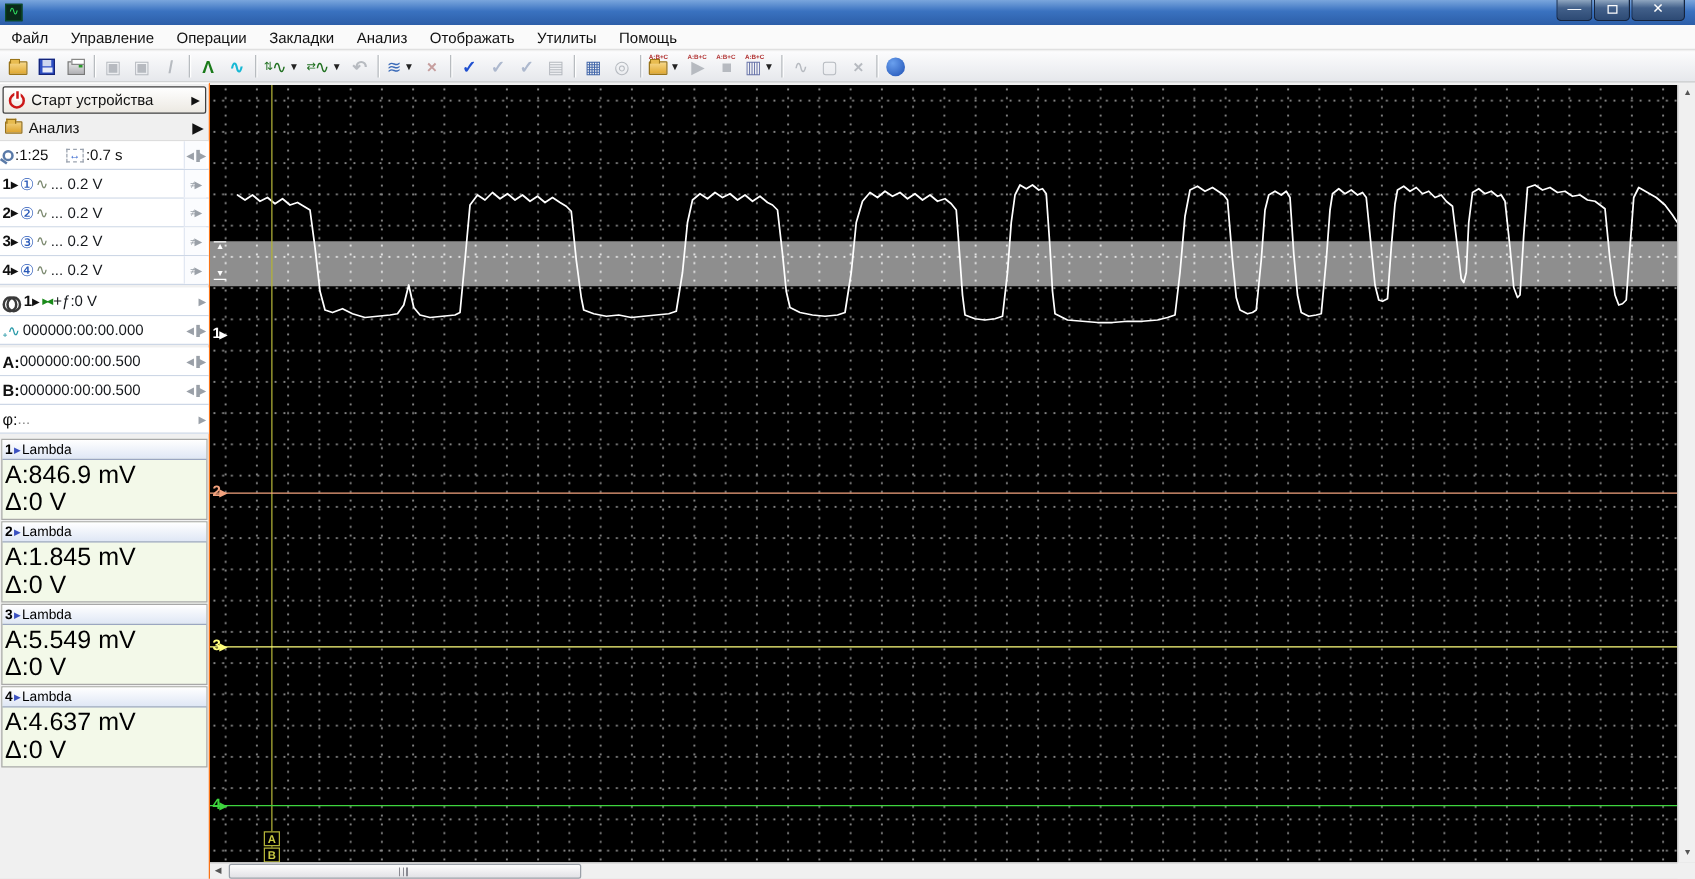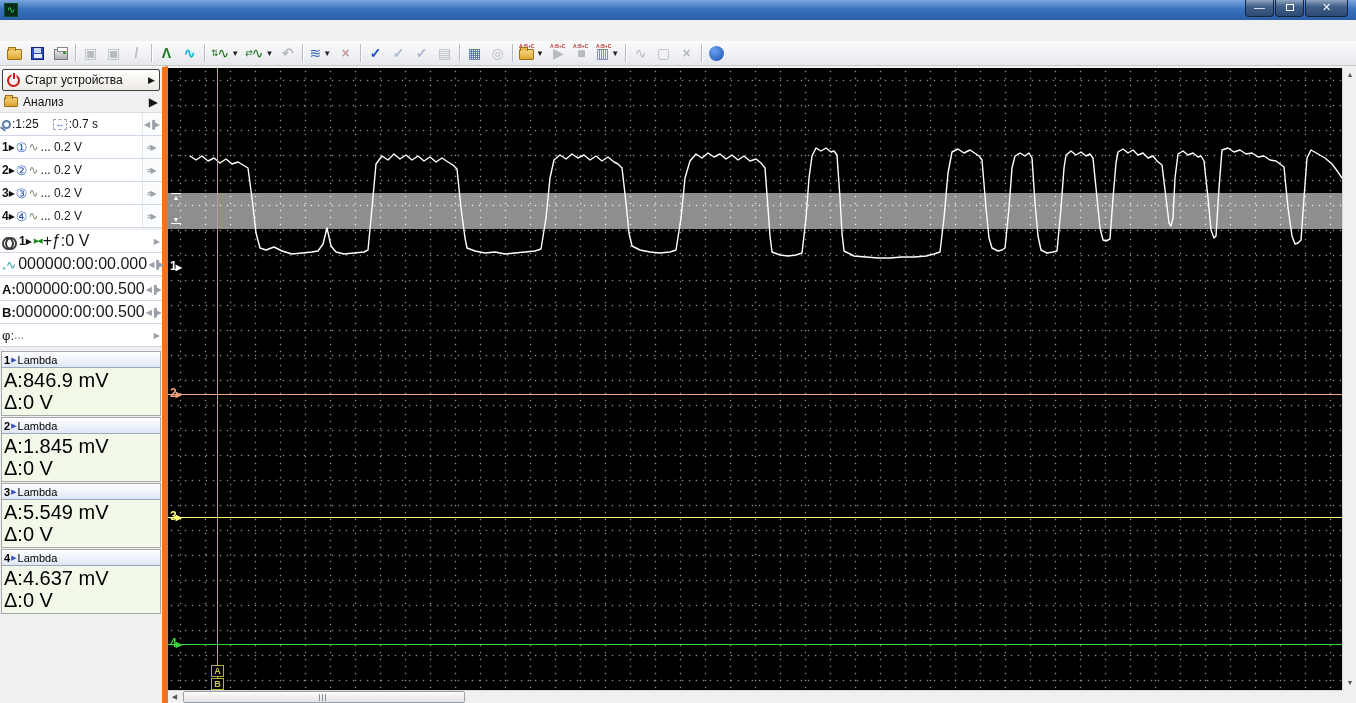--- a/index.html
+++ b/index.html
@@ -48,21 +48,21 @@
   .icon-printer{width:14px;height:11px;background:linear-gradient(#e8e8e8,#b0b0b4);border:1px solid #787878;
     position:relative;margin-top:3px;}
   .icon-printer:before{content:"";position:absolute;left:2px;top:-3px;width:9px;height:3px;background:#fff;border:1px solid #888;}
   .icon-printer:after{content:"";position:absolute;right:1px;top:2px;width:3px;height:2px;background:#2a9a2a;}
   .icon-help{width:15px;height:15px;border-radius:50%;background:radial-gradient(circle at 35% 30%,#6aa0ee,#1e50b4);
     color:#fff;font-size:10px;font-weight:bold;line-height:15px;text-align:center;}
   .disabled{opacity:.95;}
 
   
   .sidebar{position:absolute;left:0;top:66px;width:168px;bottom:0;background:#f0f0f0;
-    border-right:6px solid #f97316;border-top:1px solid #fff;font-size:12px;color:#111;}
+    border-right:1px solid #f97316;border-top:1px solid #fff;font-size:12px;color:#111;}
   .srow{display:flex;align-items:center;background:#fff;border-bottom:1px solid #cdd7e6;height:23px;padding:0 2px;}
   .srow .grow{flex:1;}
   .srow .num{font-weight:bold;font-size:12px;}
   .srow .chev{color:#9aa0a8;font-size:8px;letter-spacing:-1px;padding:0 1px;}
   .srow .chev-col{width:18px;text-align:center;border-left:1px solid #e2e8f2;align-self:stretch;
     display:flex;align-items:center;justify-content:center;background:#fbfcfe;}
   .arrow-blk{color:#101010;font-size:9px;}
   .start-row{margin:2px 2px 1px 2px;height:22px;border:1px solid #404040;border-radius:2px;
     background:linear-gradient(#ffffff,#ece9e2);display:flex;align-items:center;padding:0 4px;}
   .icon-power{width:13px;height:13px;border:2px solid #cc1818;border-radius:50%;position:relative;margin-right:5px;flex:none;}
@@ -77,21 +77,21 @@
     text-align:center;margin-right:2px;flex:none;}
   .cnum{color:#2858b8;font-size:13px;margin:0 1px;}
   .sine{color:#7c8a70;font-size:12px;margin-right:2px;}
   .rangeval{color:#15181c;}
   .icon-binoc{width:15px;height:9px;position:relative;margin-right:2px;flex:none;}
   .icon-binoc:before,.icon-binoc:after{content:"";position:absolute;top:0;width:8px;height:9px;
     border:2px solid #3a3a3a;border-radius:50%;}
   .icon-binoc:before{left:0;} .icon-binoc:after{right:0;}
   .bowtie{color:#1a8a1a;font-size:7px;letter-spacing:-2px;margin:0 2px;}
   .teal{color:#2a9aa8;}
-  .mono-ish{font-size:16px;color:#15181c;}
+  .mono-ish{font-size:12px;color:#15181c;}
   .philabel{font-size:13px;}
   .dots-gray{color:#888;}
 
   
   .mpanel{margin:0 1px 1px 1px;border:1px solid #a8a8a8;background:#f3f9e9;}
   .mpanel-h{height:16px;background:linear-gradient(#ffffff,#dfe7f5);border-bottom:1px solid #9aa6c0;
     font-size:11px;display:flex;align-items:center;padding:0 2px;color:#000;}
   .mpanel-h .harrow{color:#3a50c0;font-size:7px;margin:0 1px;}
   .mpanel-b{padding:1px 2px 2px 2px;font-size:20px;line-height:22px;color:#000;}
 
@@ -136,20 +136,30 @@
 
   <div class="titlebar">
     <div class="app-icon">∿</div>
     <div class="winbtns">
       <div class="winbtn">—</div>
       <div class="winbtn"><span class="maxglyph"></span></div>
       <div class="winbtn close">✕</div>
     </div>
   </div>
 
+  <div class="menubar">
+    <span class="menu-item">Файл</span>
+    <span class="menu-item">Управление</span>
+    <span class="menu-item">Операции</span>
+    <span class="menu-item">Закладки</span>
+    <span class="menu-item">Анализ</span>
+    <span class="menu-item">Отображать</span>
+    <span class="menu-item">Утилиты</span>
+    <span class="menu-item">Помощь</span>
+  </div>
 
   <div class="toolbar">
       <div class="tb-btn" title="open-file">
         <span class="icon-folder"></span>
       </div>
       <div class="tb-btn" title="save-file">
         <span class="icon-floppy"></span>
       </div>
       <div class="tb-btn" title="print">
         <span class="icon-printer"></span>

